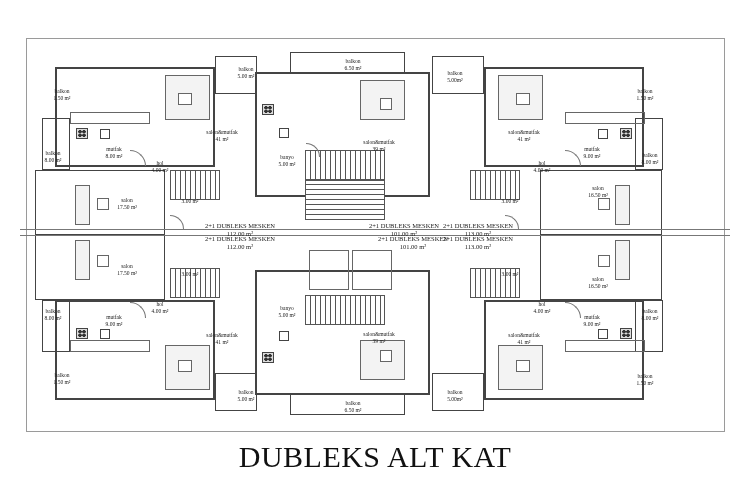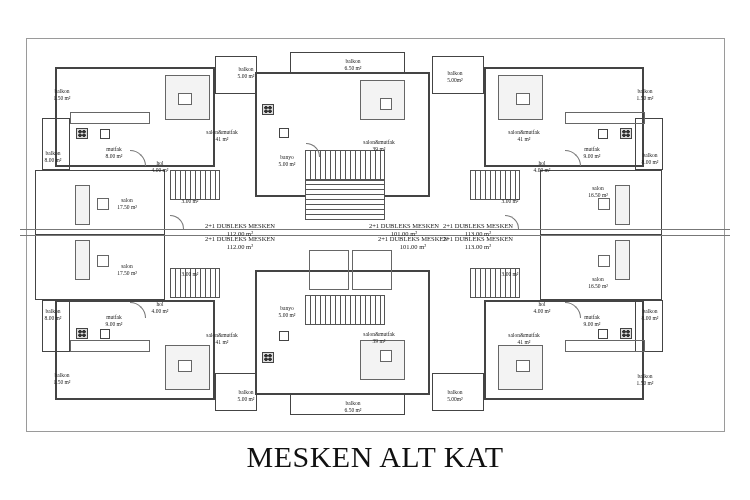--- a/index.html
+++ b/index.html
@@ -282,13 +282,13 @@
   </div>
 <div class="mesken" style="left:478px;top:222px;">
     <div>2+1 DUBLEKS MESKEN</div>
     <div>113.00 m²</div>
   </div>
 <div class="mesken" style="left:478px;top:235px;">
     <div>2+1 DUBLEKS MESKEN</div>
     <div>113.00 m²</div>
   </div>
 
-<div class="title">MESKEN ALT KAT</div>
+<div class="title">DUBLEKS ALT KAT</div>
 
 </body></html>

